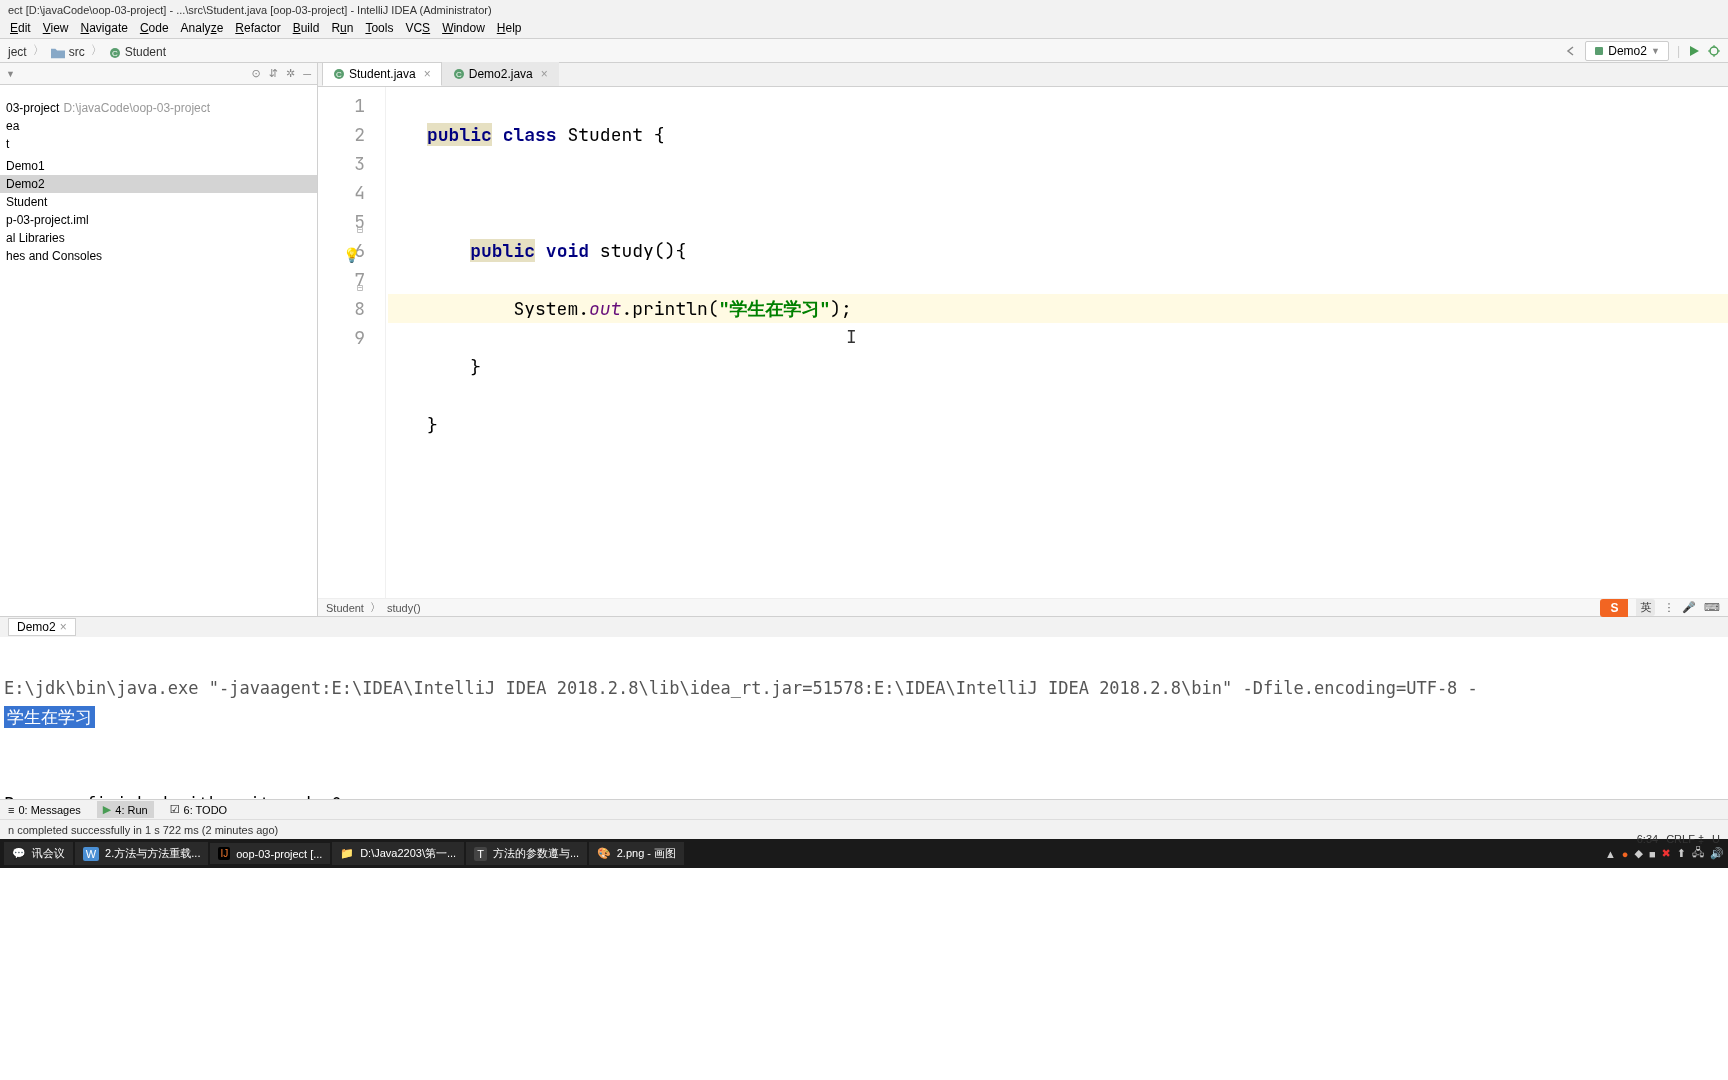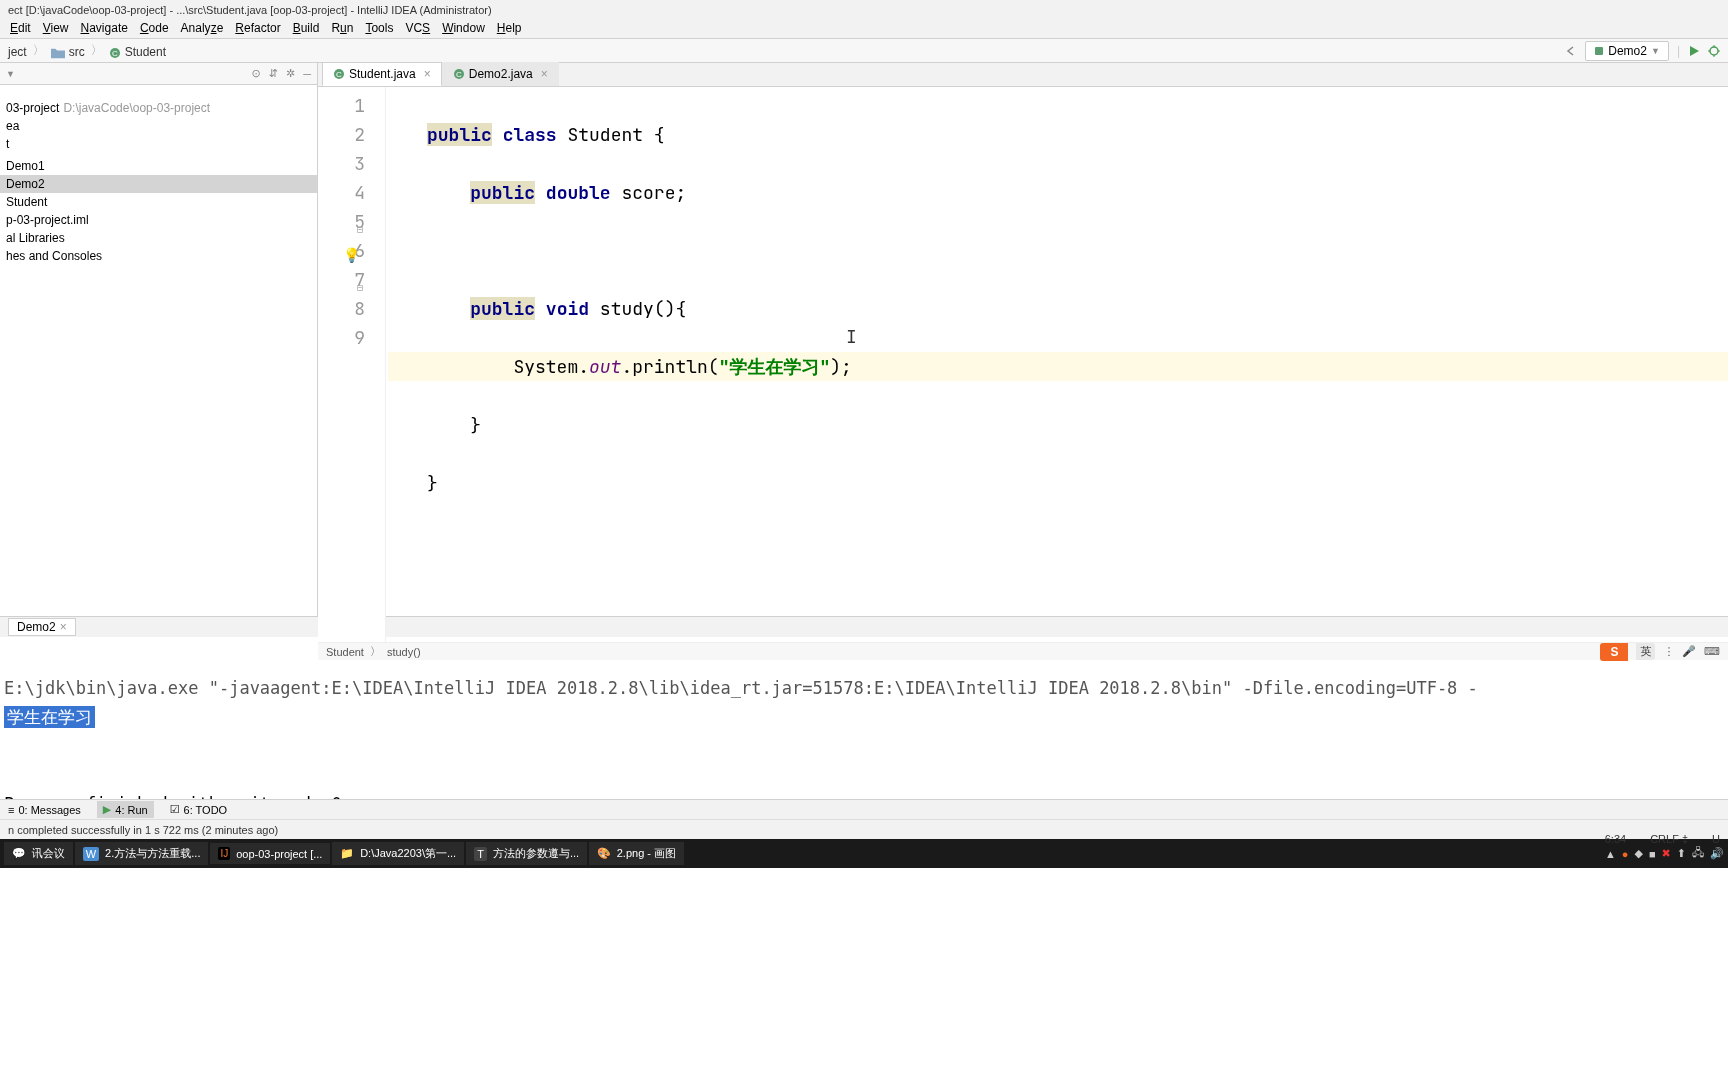--- a/index.html
+++ b/index.html
@@ -60,21 +60,21 @@
     
     .console { height: 162px; background: #fff; font-family: Consolas, monospace; font-size: 17px; line-height: 29px; padding: 8px 4px; white-space: pre; overflow: hidden; }
     .console-cmd { color: #555; }
     .console-out { background: #3874d1; color: #fff; padding: 1px 3px; }
     
     .bottom-tools { height: 20px; background: #f2f2f2; border-top: 1px solid #d0d0d0; display: flex; align-items: center; padding: 0 8px; font-size: 11px; gap: 16px; }
     .tool-item { display: flex; align-items: center; gap: 4px; cursor: pointer; }
     .tool-item.active { background: #d4d4d4; padding: 2px 6px; }
     
     .statusbar { height: 20px; background: #f2f2f2; border-top: 1px solid #ddd; display: flex; align-items: center; justify-content: space-between; padding: 0 8px; font-size: 11px; color: #333; }
-    .status-right { display: flex; gap: 24px; margin-top: 19px; }
+    .status-right { display: flex; gap: 8px; margin-top: 19px; }
     
     .taskbar { height: 29px; background: #1a1a1a; display: flex; align-items: center; padding: 0 4px; font-size: 11px; color: #fff; gap: 2px; }
     .task-item { padding: 4px 8px; background: #2a2a2a; display: flex; align-items: center; gap: 6px; cursor: pointer; max-width: 160px; overflow: hidden; white-space: nowrap; }
     .tray { margin-left: auto; display: flex; gap: 6px; align-items: center; color: #ccc; }
     
     .folder-icon { width: 14px; height: 12px; }
     .sogou-badge { width: 28px; height: 18px; background: #f26522; color: #fff; font-size: 12px; display: inline-flex; align-items: center; justify-content: center; border-radius: 3px 0 0 3px; font-weight: bold; }
     .sogou-lang { background: #e8e8e8; color: #333; padding: 1px 4px; font-size: 11px; border-radius: 0 3px 3px 0; }
   </style>
 </head>
@@ -227,21 +227,20 @@
         <div class="gutter-line">3</div>
         <div class="gutter-line">4</div>
         <div class="gutter-line" style="position:relative"><span>5</span><span class="gutter-fold" style="top:8px">⊟</span></div>
         <div class="gutter-line" style="position:relative"><span>6</span><span class="gutter-bulb" style="top:5px">💡</span></div>
         <div class="gutter-line" style="position:relative"><span>7</span><span class="gutter-fold" style="top:8px">⊟</span></div>
         <div class="gutter-line">8</div>
         <div class="gutter-line">9</div>
       </div>
       <div class="code">
 <div class="code-line"><span class="kw usage-hl">public</span> <span class="kw">class</span> <span>Student</span> <span>{</span></div>
-<div class="code-line">    <span class="kw usage-hl">public</span> <span class="kw">double</span> <span>score;</span></div>
 <div class="code-line"></div>
 <div class="code-line">    <span class="kw usage-hl">public</span> <span class="kw">void</span> <span>study(){</span></div>
 <div class="code-line caret-line">        <span>System.</span><span class="ital">out</span><span>.println(</span><span class="str">"学生在学习"</span><span>);</span></div>
 <div class="code-line">    <span>}</span></div>
 <div class="code-line"><span>}</span></div>
 <div class="code-line"></div>
 <span class="cursor-i" style="left:460px;top:235px">I</span>
       </div>
     </div>
 

